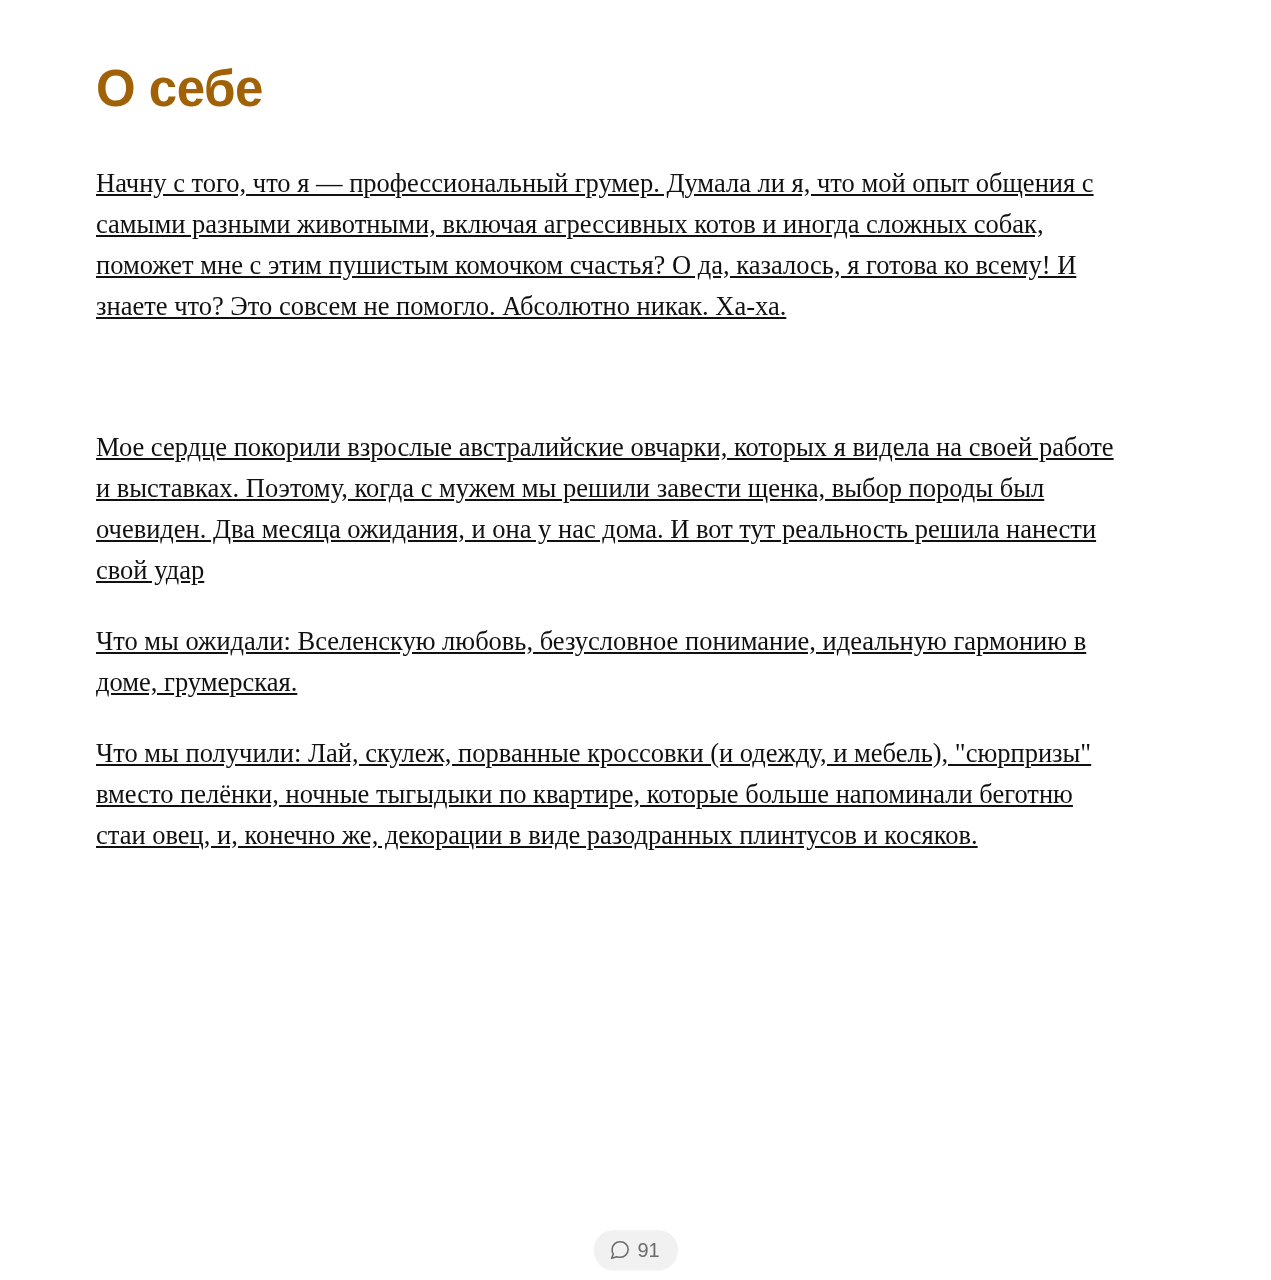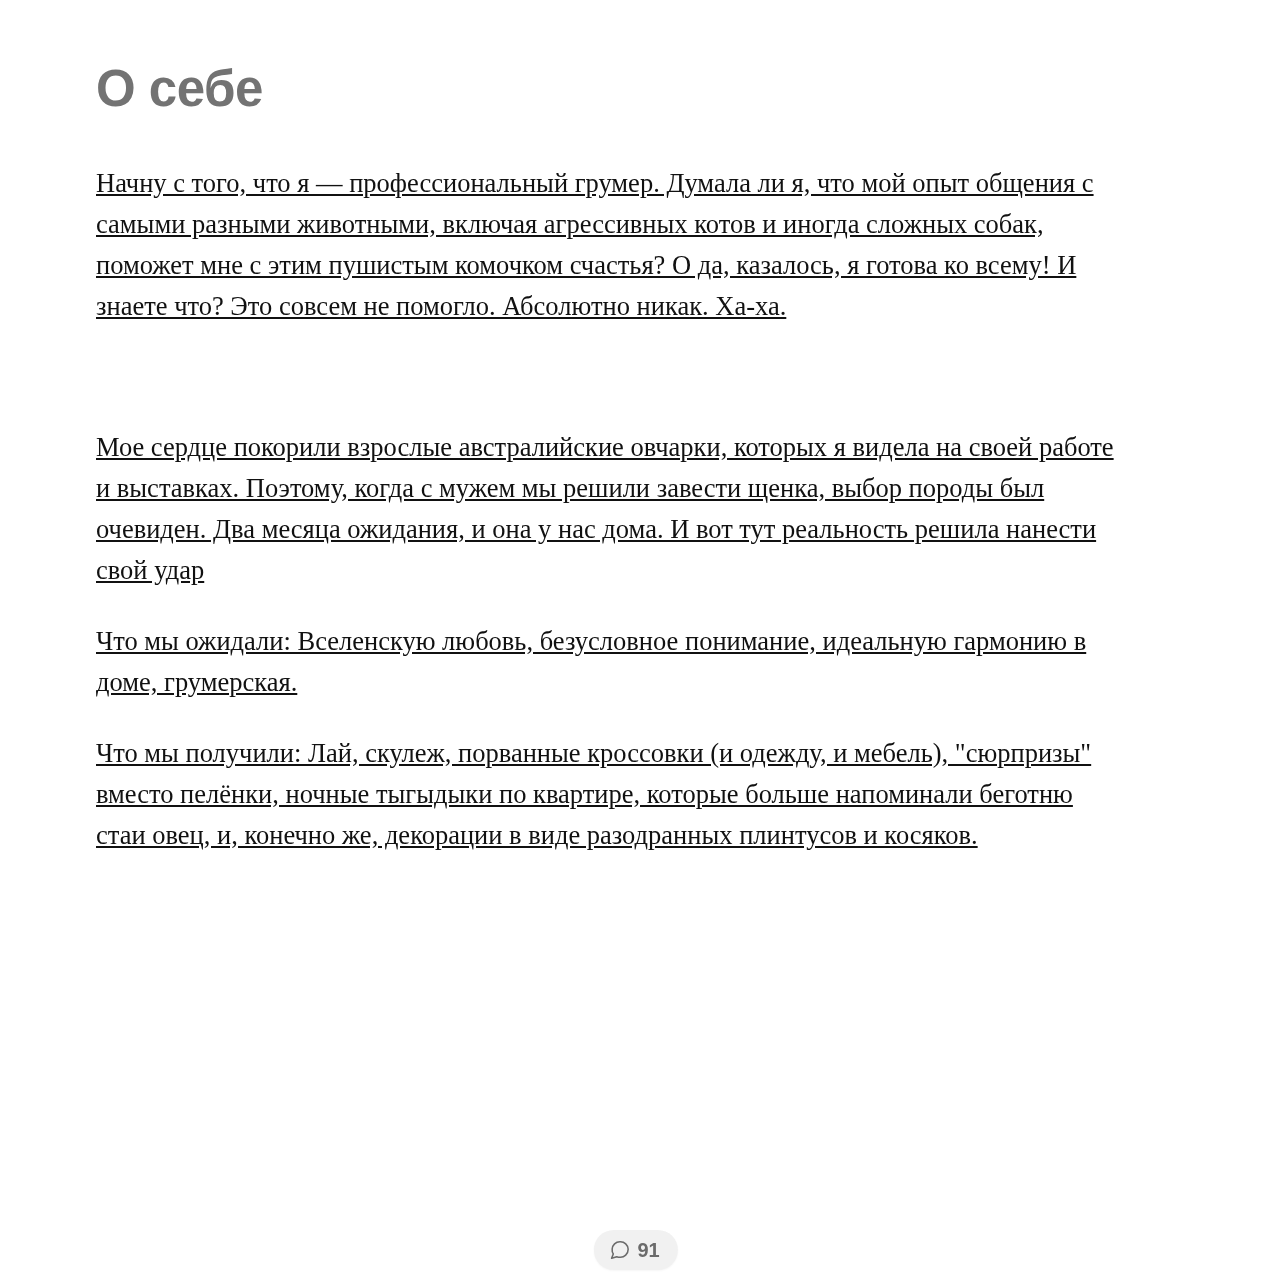--- a/index.html
+++ b/index.html
@@ -19,21 +19,21 @@
     padding: 60px 96px 0 96px;
     box-sizing: border-box;
   }
   h1.section-title {
     font-family: "Liberation Sans", "DejaVu Sans", sans-serif;
     font-weight: bold;
     font-size: 51px;
     line-height: 1.15;
     letter-spacing: -0.5px;
     margin: 0 0 44px 0;
-    color: #737373;
+    color: #a16207;
   }
   p.para {
     font-family: "Liberation Serif", "DejaVu Serif", serif;
     font-size: 26.5px;
     line-height: 41px;
     margin: 0 0 30px 0;
     color: #111111;
     max-width: 1030px;
     text-decoration: underline;
   }
@@ -52,21 +52,20 @@
     align-items: center;
     gap: 7px;
     background: #f1f1f1;
     border-radius: 22px;
     padding: 9px 18px 9px 15px;
     font-family: "Liberation Sans", "DejaVu Sans", sans-serif;
     font-size: 20px;
     color: #6b6b6b;
     box-shadow: 0 1px 2px rgba(0,0,0,0.04);
     user-select: none;
-    font-weight: bold;
   }
   .comment-pill svg {
     display: block;
   }
   .comment-count {
     line-height: 1;
     padding-bottom: 1px;
   }
 </style>
 </head>

